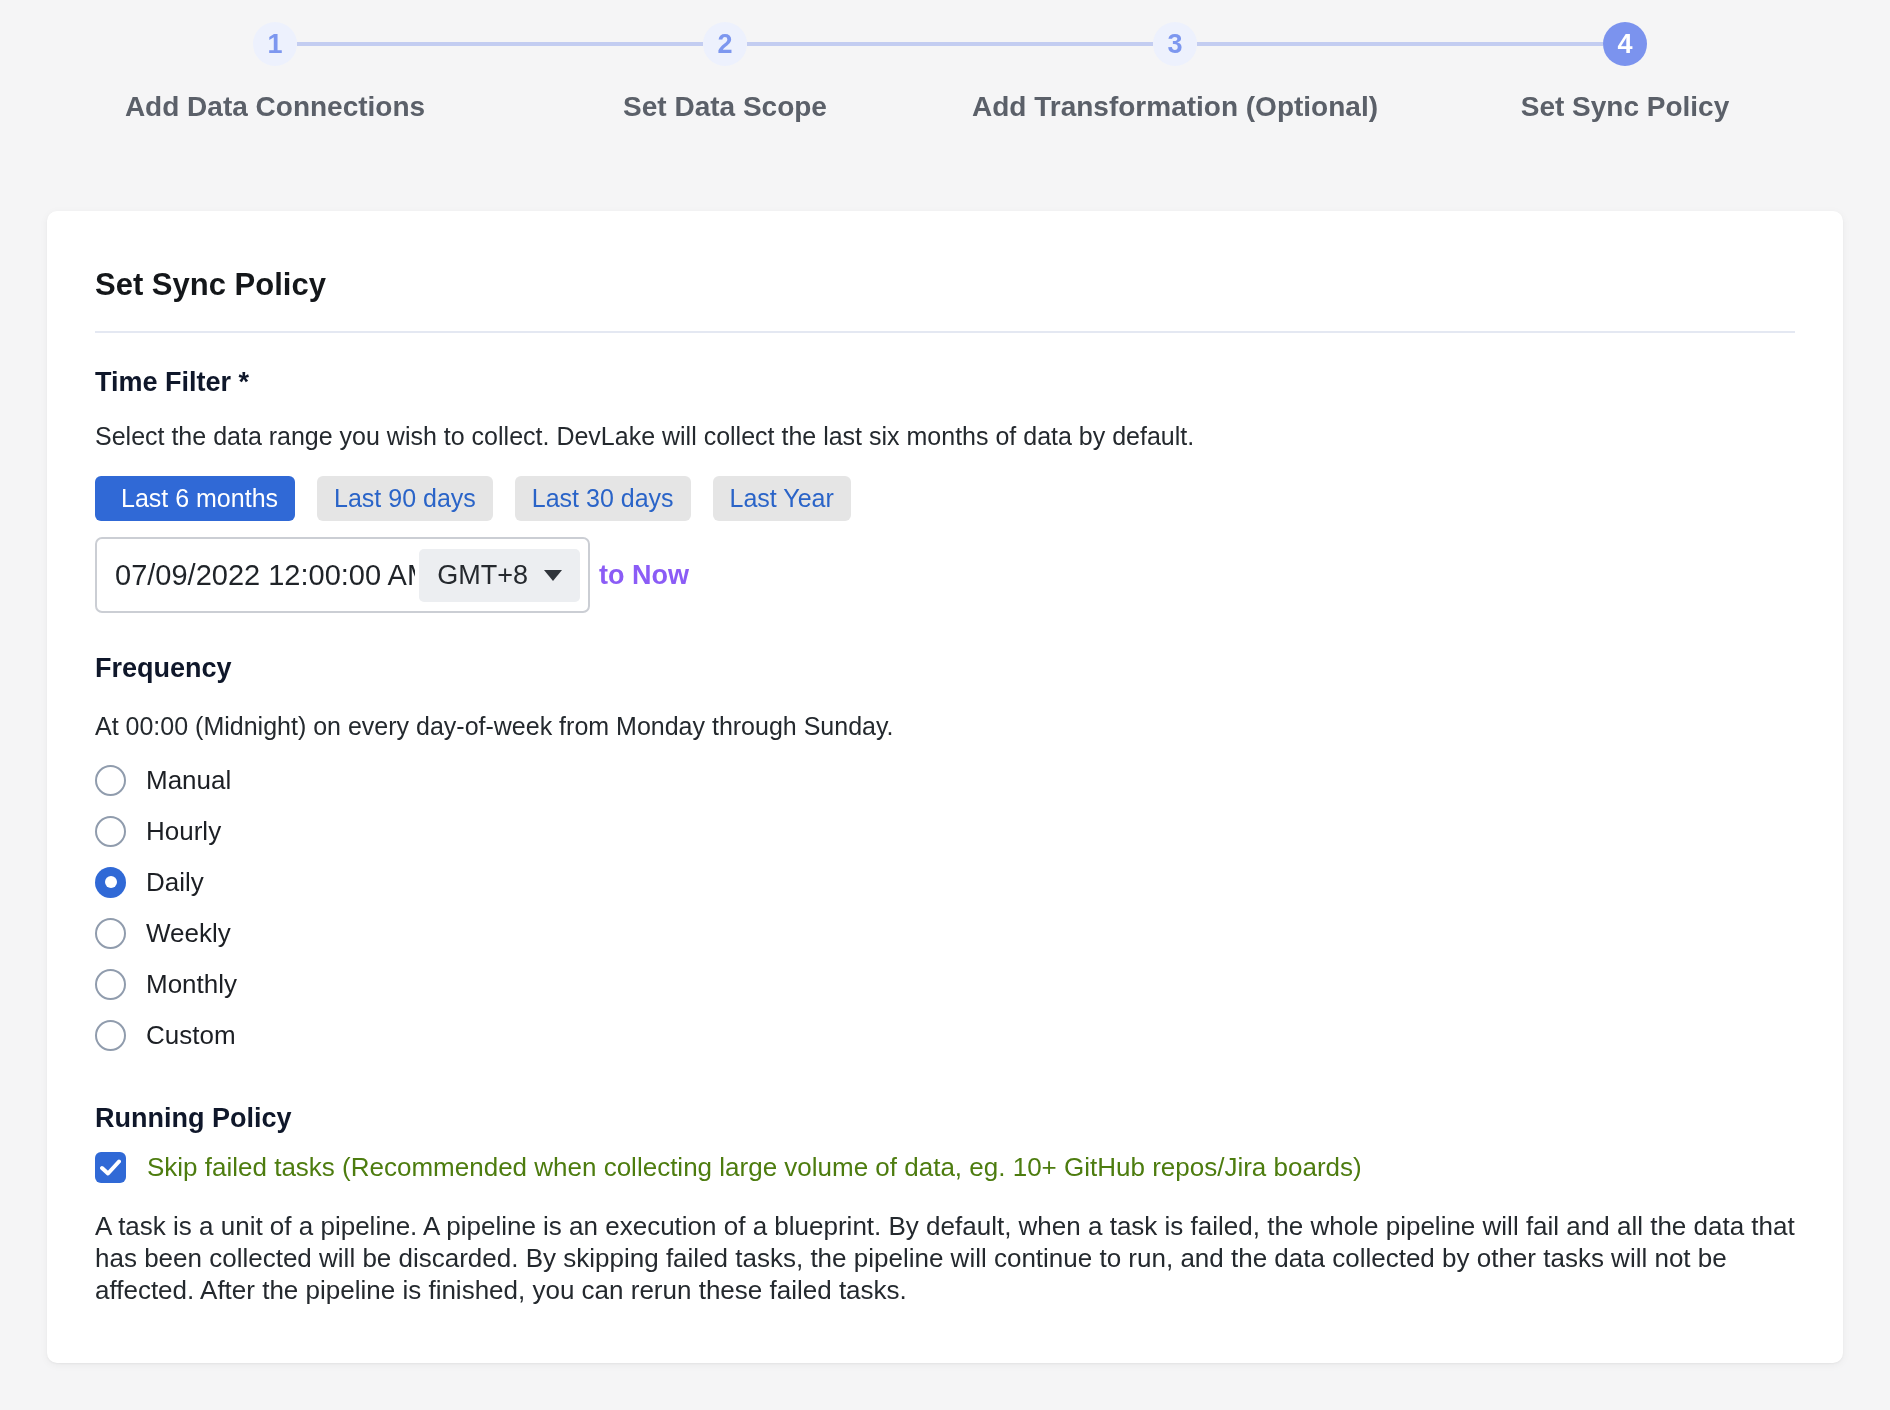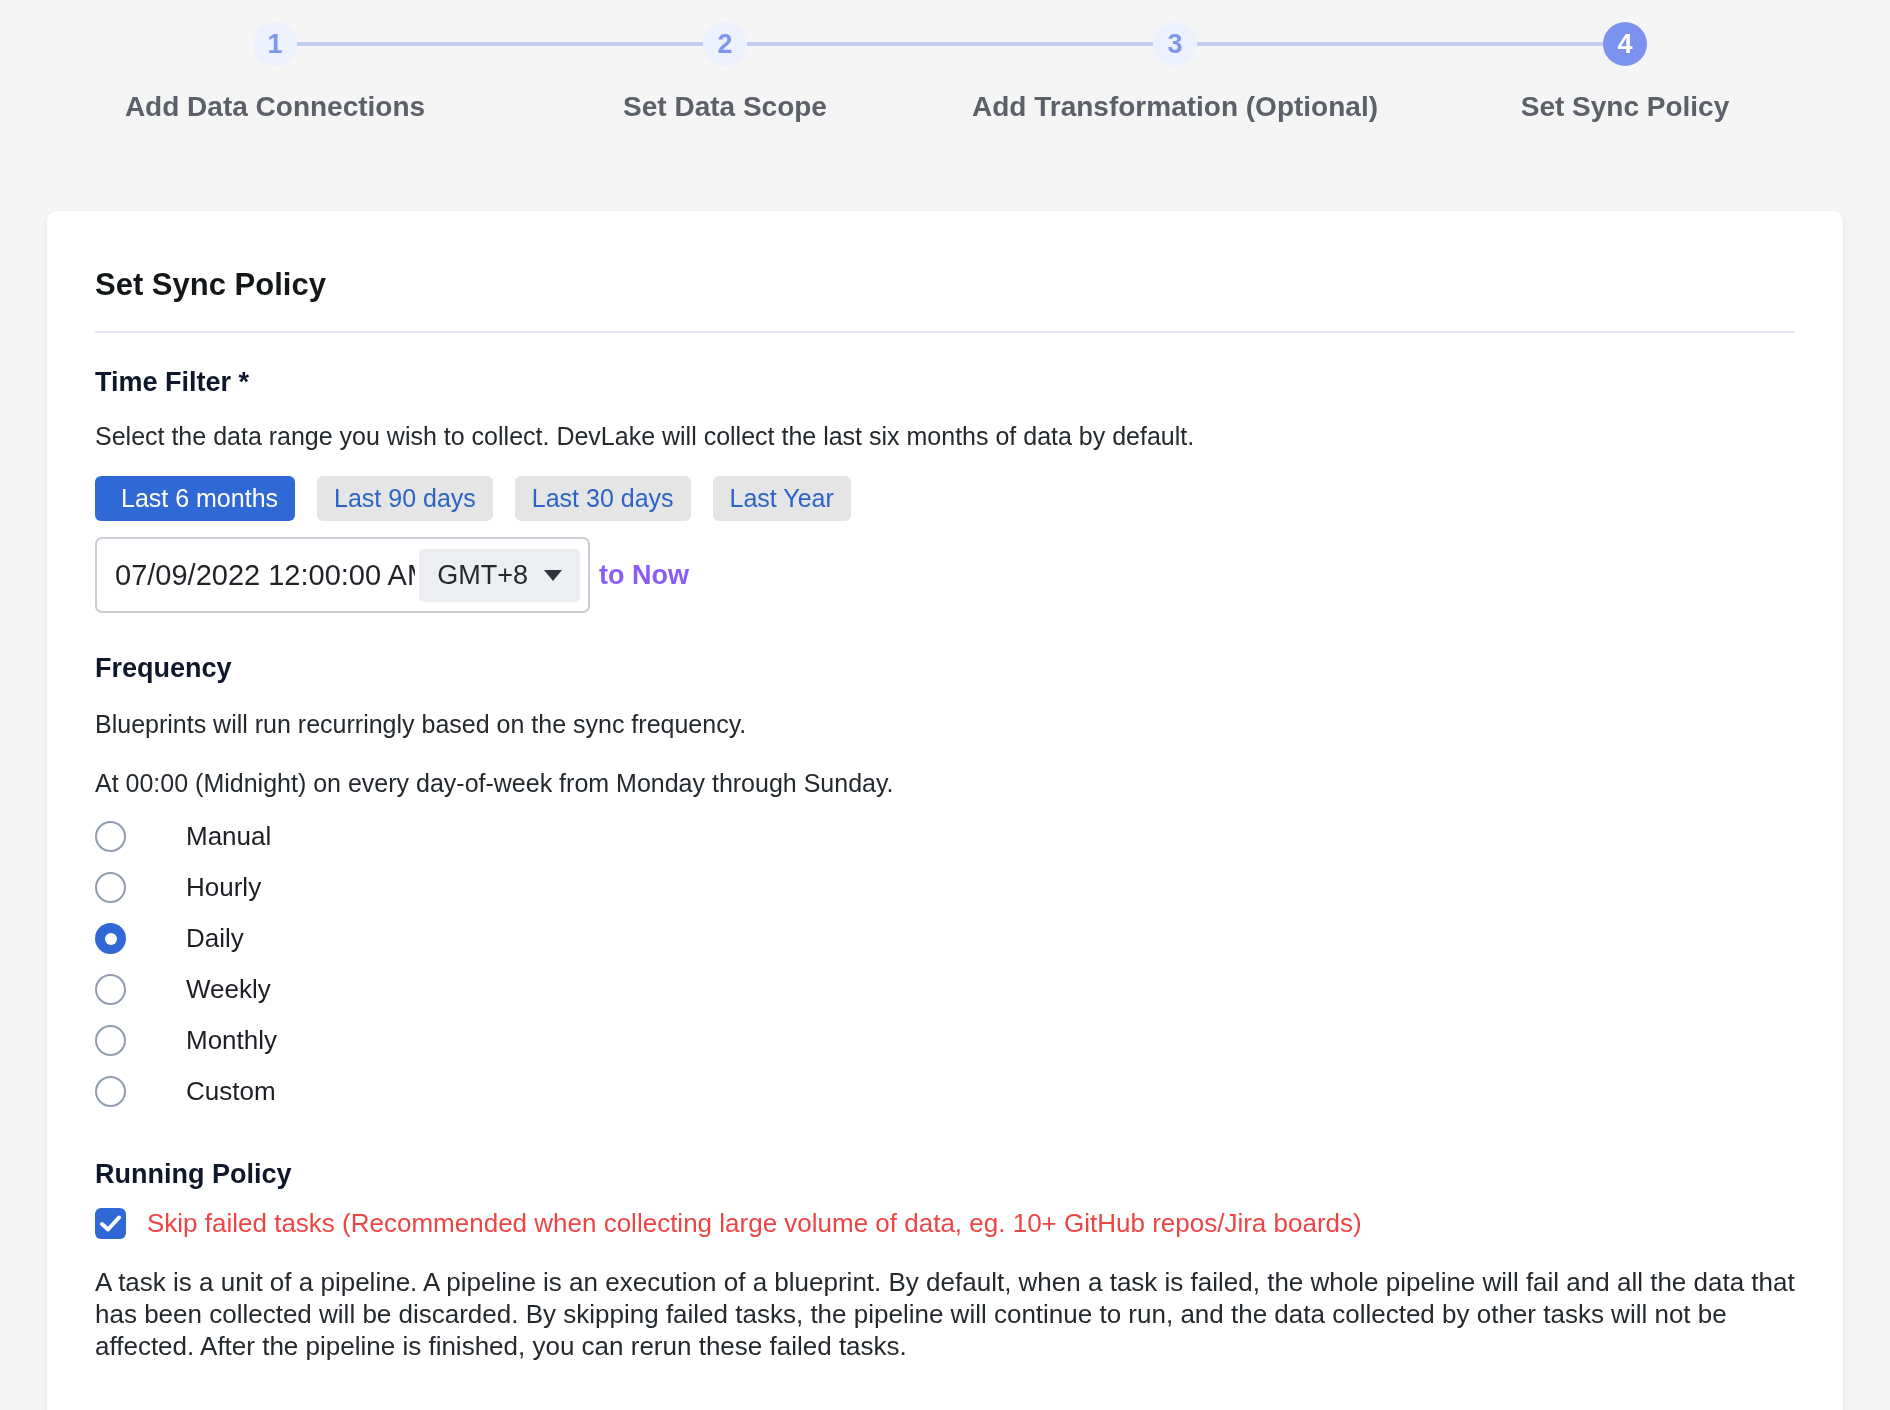--- a/index.html
+++ b/index.html
@@ -89,21 +89,21 @@
   .to-now { margin-left: 9px; font-size: 27px; font-weight: 700; color: #8b5cf6; }
 
   
   .frequency-heading { margin-top: 40px; }
   .frequency-desc { margin-top: 24px; }
   .cron-desc { margin-top: 26px; }
 
   .radio-group { margin-top: 22px; }
   .radio-row {
     display: flex; align-items: center;
-    margin-bottom: 20px; height: 31px; cursor: pointer; gap: 40px;
+    margin-bottom: 20px; height: 31px; cursor: pointer;
   }
   .radio-circle {
     width: 31px; height: 31px; border-radius: 50%;
     border: 2px solid #909cad; background: #ffffff;
     display: flex; align-items: center; justify-content: center;
     flex: 0 0 31px;
   }
   .radio-row.selected .radio-circle { border: none; background: #3069d6; }
   .radio-dot { width: 12px; height: 12px; border-radius: 50%; background: #ffffff; display: none; }
   .radio-row.selected .radio-dot { display: block; }
@@ -111,21 +111,21 @@
 
   
   .running-heading { margin-top: 52px; }
   .checkbox-row { margin-top: 18px; display: flex; align-items: center; cursor: pointer; }
   .checkbox {
     width: 31px; height: 31px; border-radius: 6px;
     background: #3069d6; flex: 0 0 31px;
     display: flex; align-items: center; justify-content: center;
   }
   .checkbox svg { display: block; }
-  .checkbox-label { margin-left: 21px; font-size: 26px; color: #ef4444; }
+  .checkbox-label { margin-left: 21px; font-size: 26px; color: #4d7c0f; }
 
   .policy-note {
     margin-top: 28px; max-width: 1705px;
     font-size: 26px; color: #24292e; line-height: 1.23;
   }
 </style>
 </head>
 <body>
 
 <div class="stepper">
@@ -188,21 +188,20 @@
       <input class="datetime-input" type="text" value="07/09/2022 12:00:00 AM" style="">
       <div class="tz-select">
         <span>GMT+8</span>
         <span class="caret-down"></span>
       </div>
     </div>
     <div class="to-now">to Now</div>
   </div>
 
   <div class="section-heading frequency-heading">Frequency</div>
-  <div class="body-text frequency-desc">Blueprints will run recurringly based on the sync frequency.</div>
   <div class="body-text cron-desc">At 00:00 (Midnight) on every day-of-week from Monday through Sunday.</div>
 
   <div class="radio-group">
     <div class="radio-row">
       <span class="radio-circle"></span>
       <span class="radio-label">Manual</span>
     </div>
     <div class="radio-row">
       <span class="radio-circle"></span>
       <span class="radio-label">Hourly</span>

